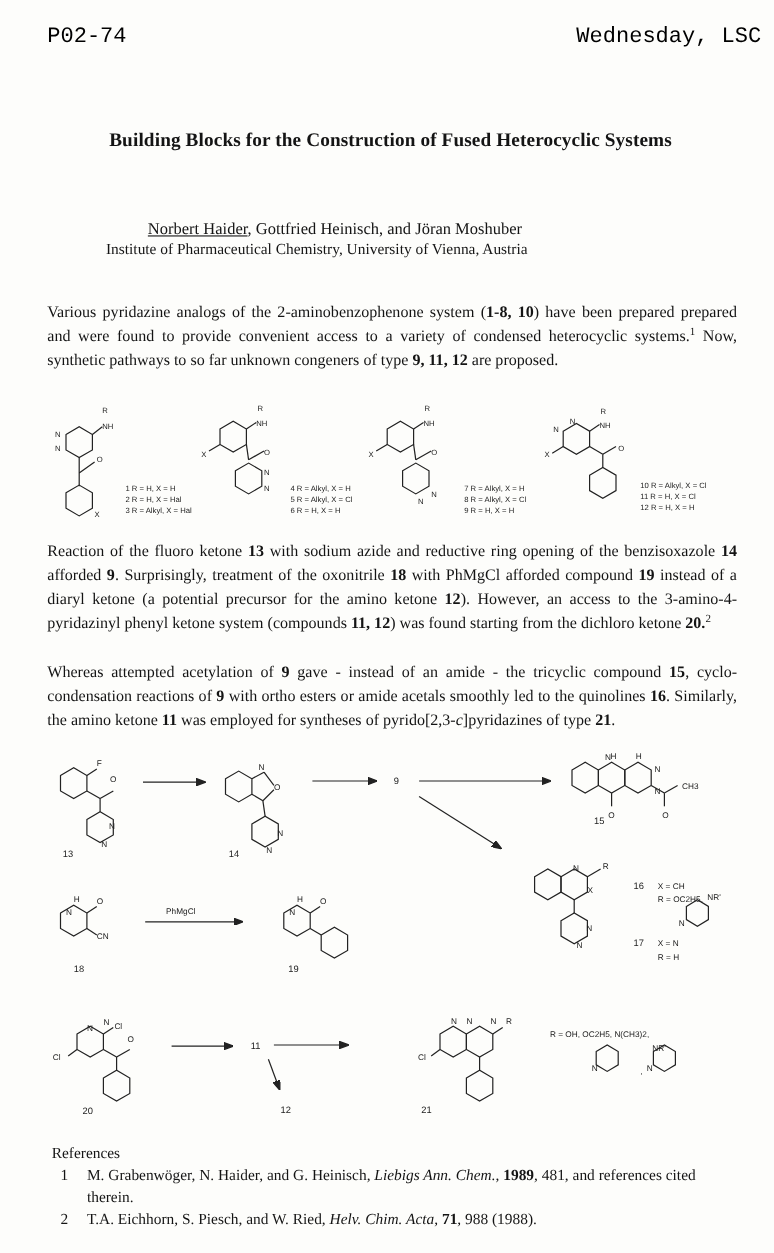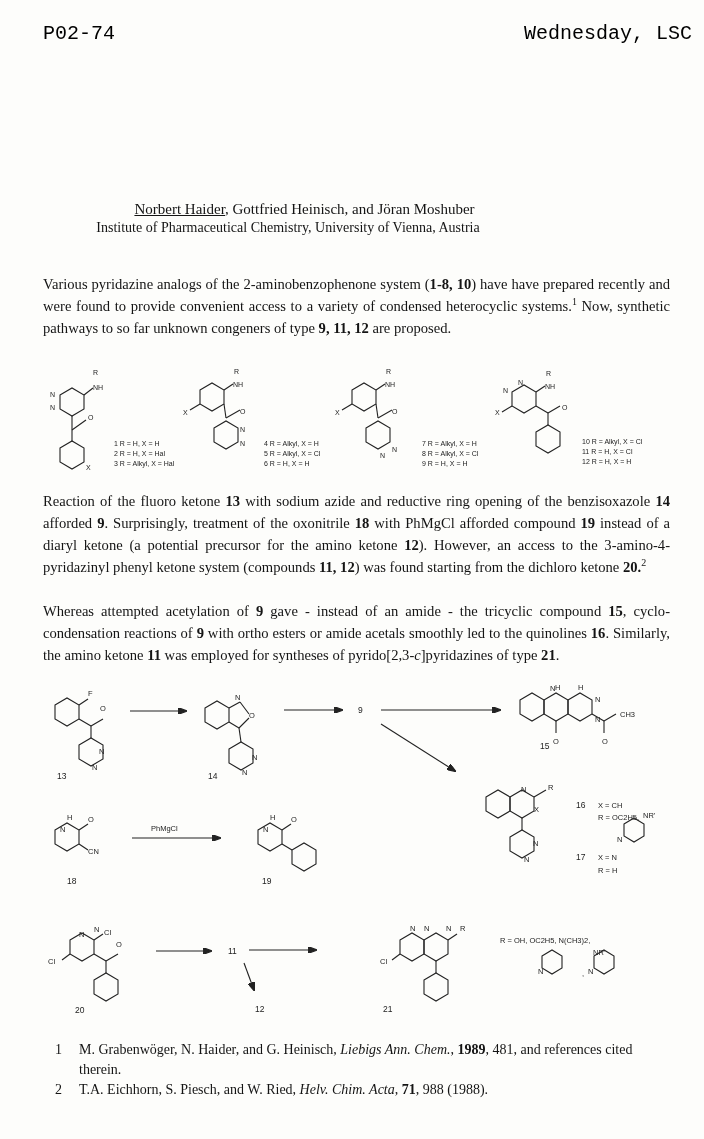--- a/index.html
+++ b/index.html
@@ -22,26 +22,27 @@
   .scheme{position:absolute;left:0;}
   i{font-style:italic;}
 </style>
 </head>
 <body>
 
 <div class="hdr left">P02-74</div>
 <div class="hdr right">Wednesday, LSC</div>
 
 <div class="title">
+  <div>Building Blocks for the Construction of Fused Heterocyclic Systems</div>
 </div>
 
 <div class="authors"><u>Norbert Haider</u><span>, Gottfried Heinisch, and Jöran Moshuber</span></div>
 <div class="affil">Institute of Pharmaceutical Chemistry, University of Vienna, Austria</div>
 
-<div class="para" style="top:273px;"><span>Various pyridazine analogs of the 2-aminobenzophenone system (</span><b>1-8, 10</b><span>) have have prepared recently and were found to provide convenient access to a variety of condensed heterocyclic systems.</span><sup>1</sup><span> Now, synthetic pathways to so far unknown congeners of type </span><b>9, 11, 12</b><span> are proposed.</span></div>
+<div class="para" style="top:273px;"><span>Various pyridazine analogs of the 2-aminobenzophenone system (</span><b>1-8, 10</b><span>) have been prepared prepared and were found to provide convenient access to a variety of condensed heterocyclic systems.</span><sup>1</sup><span> Now, synthetic pathways to so far unknown congeners of type </span><b>9, 11, 12</b><span> are proposed.</span></div>
 
 <svg class="scheme" style="top:360px" width="704" height="125" viewBox="0 360 704 125" fill="none" stroke="#222" stroke-width="1.1">
 
   <g>
     <polygon points="60,395 72,388 84,395 84,409 72,416 60,409"></polygon>
     <line x1="84" y1="395" x2="93" y2="388"></line>
       <line x1="72" y1="416" x2="72" y2="430"></line>
     <line x1="72" y1="430" x2="86" y2="420"></line>
       <line x1="72" y1="430" x2="72" y2="442"></line>
     <polygon points="60,448 72,441 84,448 84,462 72,469 60,462"></polygon>
@@ -275,20 +276,21 @@
     <text x="598" y="808" font-size="7.5">X = CH</text>
     <text x="598" y="820" font-size="7.5">R = OC2H5,</text>
     <text x="576" y="860">17</text>
     <text x="598" y="860" font-size="7.5">X = N</text>
     <text x="598" y="873" font-size="7.5">R = H</text>
     <text x="500" y="943" font-size="7.5">R = OH, OC2H5, N(CH3)2,</text>
   </g>
 </svg>
 
 <div class="refs">
+  <div>References</div>
   <div class="ref">
     <span class="num">1</span>
     <span class="txt"><span>M. Grabenwöger, N. Haider, and G. Heinisch, </span><i>Liebigs Ann. Chem.</i>, <b>1989</b><span>, 481, and references cited therein.</span></span>
   </div>
   <div class="ref">
     <span class="num">2</span>
     <span class="txt"><span>T.A. Eichhorn, S. Piesch, and W. Ried, </span><i>Helv. Chim. Acta</i>, <b>71</b><span>, 988 (1988).</span></span>
   </div>
 </div>
 

